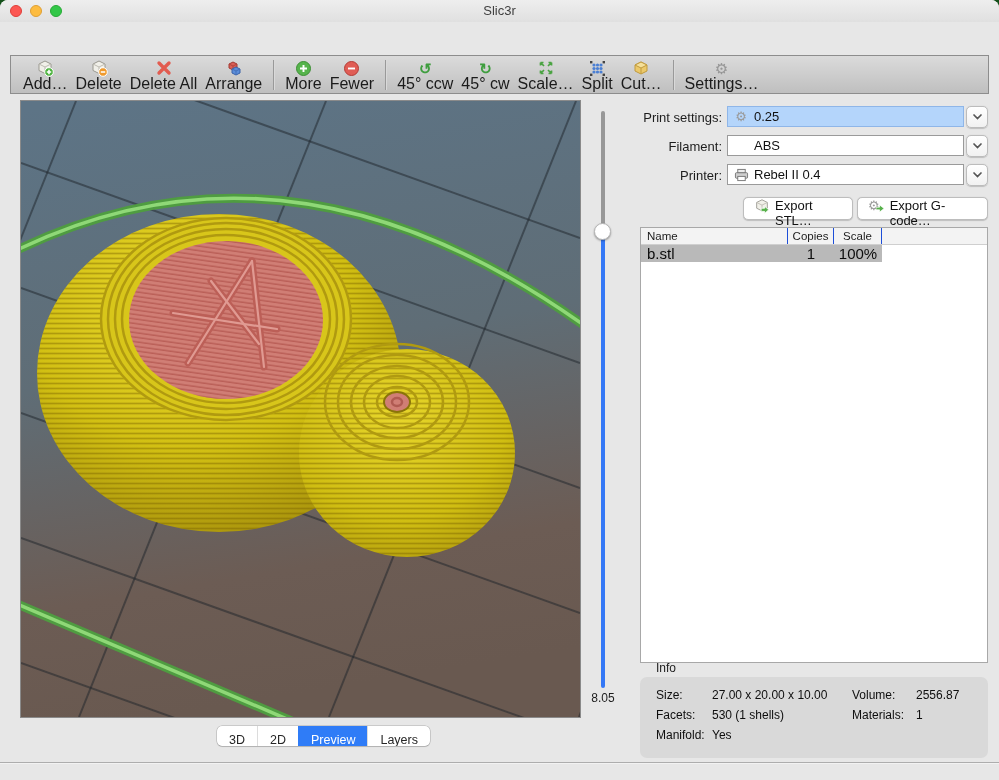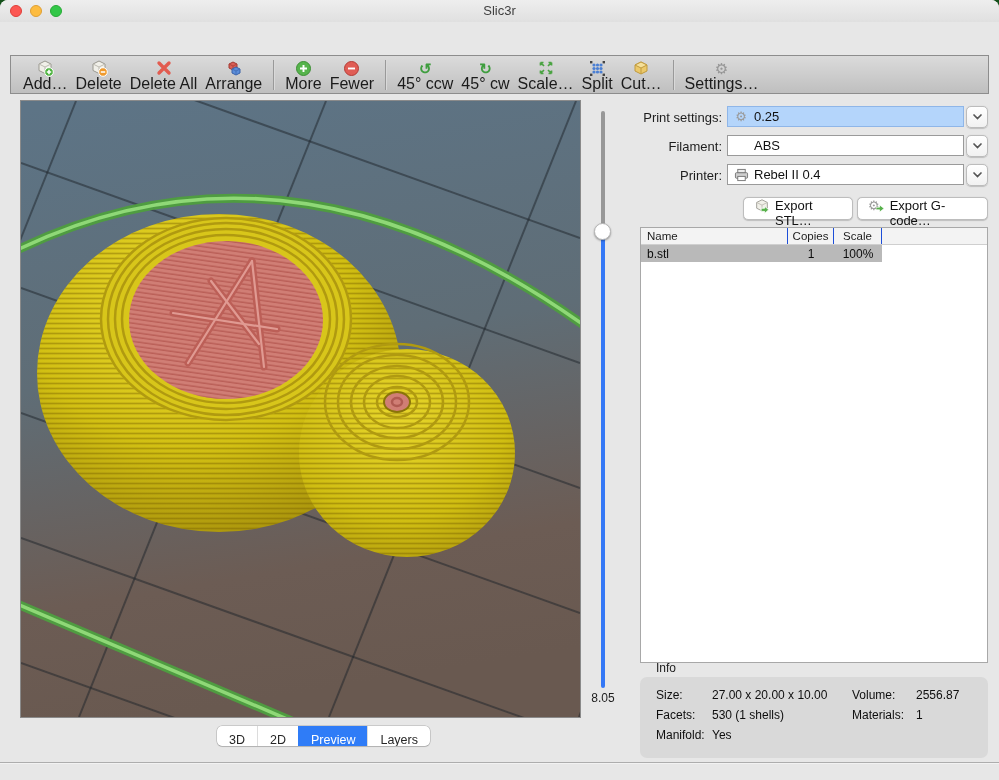--- a/index.html
+++ b/index.html
@@ -67,21 +67,21 @@
   .obj-table{position:absolute;left:640px;top:227px;width:348px;height:436px;
     background:#fff;border:1px solid #a8a8a8;overflow:hidden;}
   .thead{display:flex;height:17px;background:#f3f3f3;border-bottom:1px solid #cfcfcf;
     font-size:11.5px;color:#1c1c1c;align-items:center;}
   .th{border-right:1px solid #1d4ed8;height:100%;display:flex;align-items:center;}
   .th.c-name{width:147px;padding-left:6px;}
   .th.c-copies{width:46px;justify-content:center;}
   .th.c-scale{width:48px;justify-content:center;}
   .th.c-rest{flex:1;border-right:none;}
   .trow{display:flex;height:17px;width:241px;background:#b9b9b9;
-    font-size:12px;color:#0c0c0c;align-items:center;}
+    font-size:15px;color:#0c0c0c;align-items:flex-end;}
   .td.c-name{width:147px;padding-left:6px;}
   .td.c-copies{width:46px;text-align:center;}
   .td.c-scale{width:48px;text-align:center;}
   
   .info-title{position:absolute;left:656px;top:661px;font-size:12px;color:#1d1d1d;}
   .info-box{position:absolute;left:640px;top:677px;width:348px;height:81px;
     background:#d9d9d9;border-radius:7px;font-size:12px;color:#0e0e0e;}
   .info-box span{position:absolute;white-space:nowrap;}
   .i-r1{top:11px;} .i-r2{top:31px;} .i-r3{top:51px;}
   .i-c1{left:16px;} .i-c2{left:72px;} .i-c3{left:212px;} .i-c4{left:276px;}

